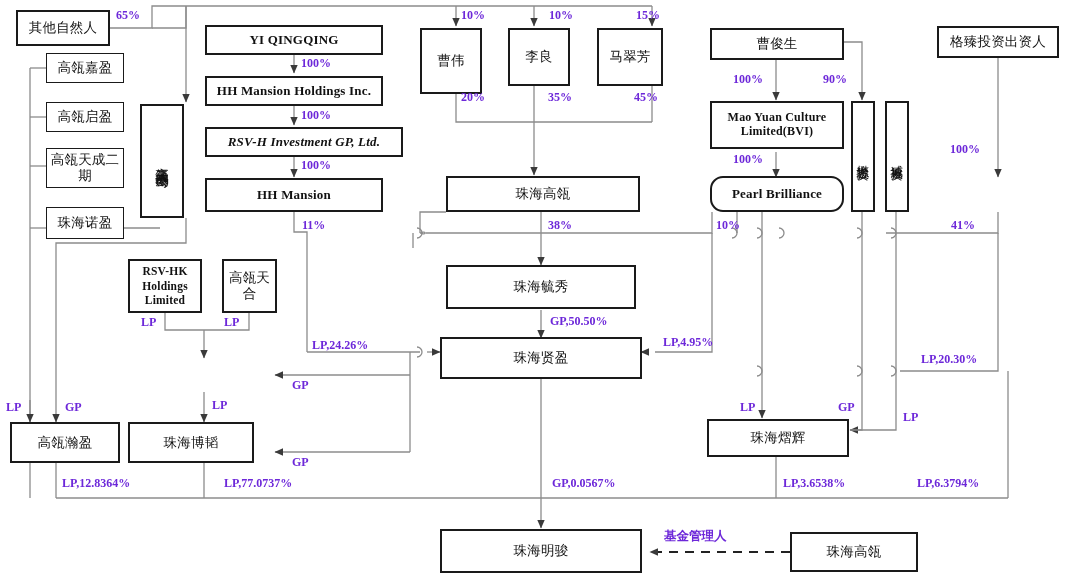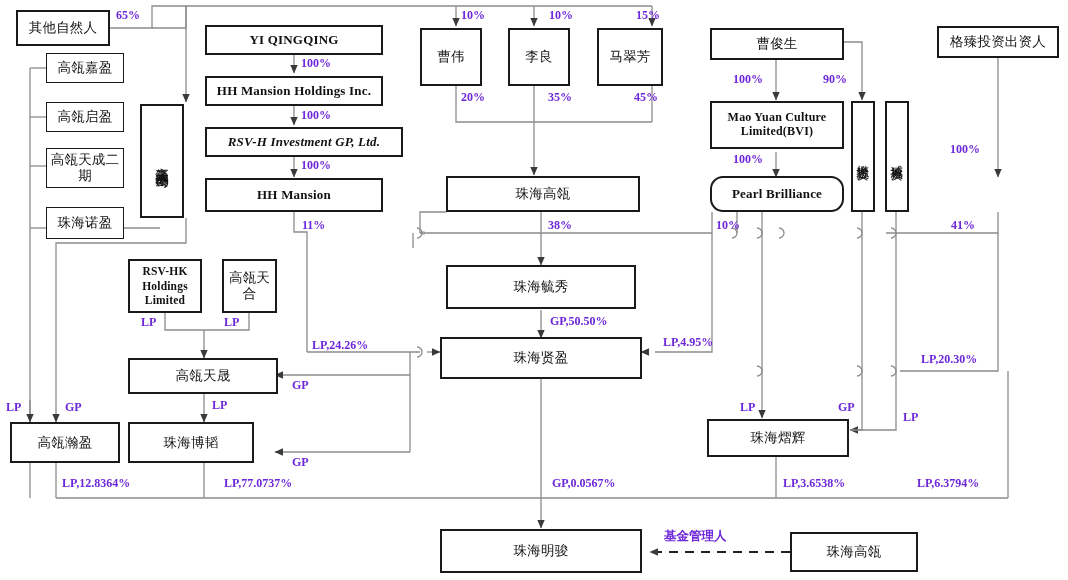--- a/index.html
+++ b/index.html
@@ -167,21 +167,21 @@
     </div>
 
   <div class="node en" style="left:205px;top:127px;width:198px;height:30px;font-style:italic;">
     <span>RSV-H Investment GP, Ltd.</span>
     </div>
 
   <div class="node en" style="left:205px;top:178px;width:178px;height:34px;">
     <span>HH Mansion</span>
     </div>
 
-  <div class="node cn" style="left:420px;top:28px;width:62px;height:58px;">
+  <div class="node cn" style="left:420px;top:28px;width:62px;height:66px;">
     <span>曹伟</span>
     </div>
 
   <div class="node cn" style="left:508px;top:28px;width:62px;height:58px;">
     <span>李良</span>
     </div>
 
   <div class="node cn" style="left:597px;top:28px;width:66px;height:58px;">
     <span>马翠芳</span>
     </div>
@@ -216,23 +216,20 @@
 
 
   <div class="node cn" style="left:222px;top:259px;width:55px;height:54px;">
     <span>高瓴天合</span>
     </div>
 
   <div class="node en" style="left:128px;top:259px;width:74px;height:54px;font-size:11.5px;line-height:1.25;">
     <span>RSV-HK Holdings Limited</span>
     </div>
 
-  <div class="node cn" style="left:128px;top:358px;width:150px;height:36px;">
-    <span>高瓴天晟</span>
-    </div>
 
   <div class="node cn" style="left:446px;top:265px;width:190px;height:44px;">
     <span>珠海毓秀</span>
     </div>
 
   <div class="node cn" style="left:440px;top:337px;width:202px;height:42px;">
     <span>珠海贤盈</span>
     </div>
 
   <div class="node cn" style="left:10px;top:422px;width:110px;height:41px;">

